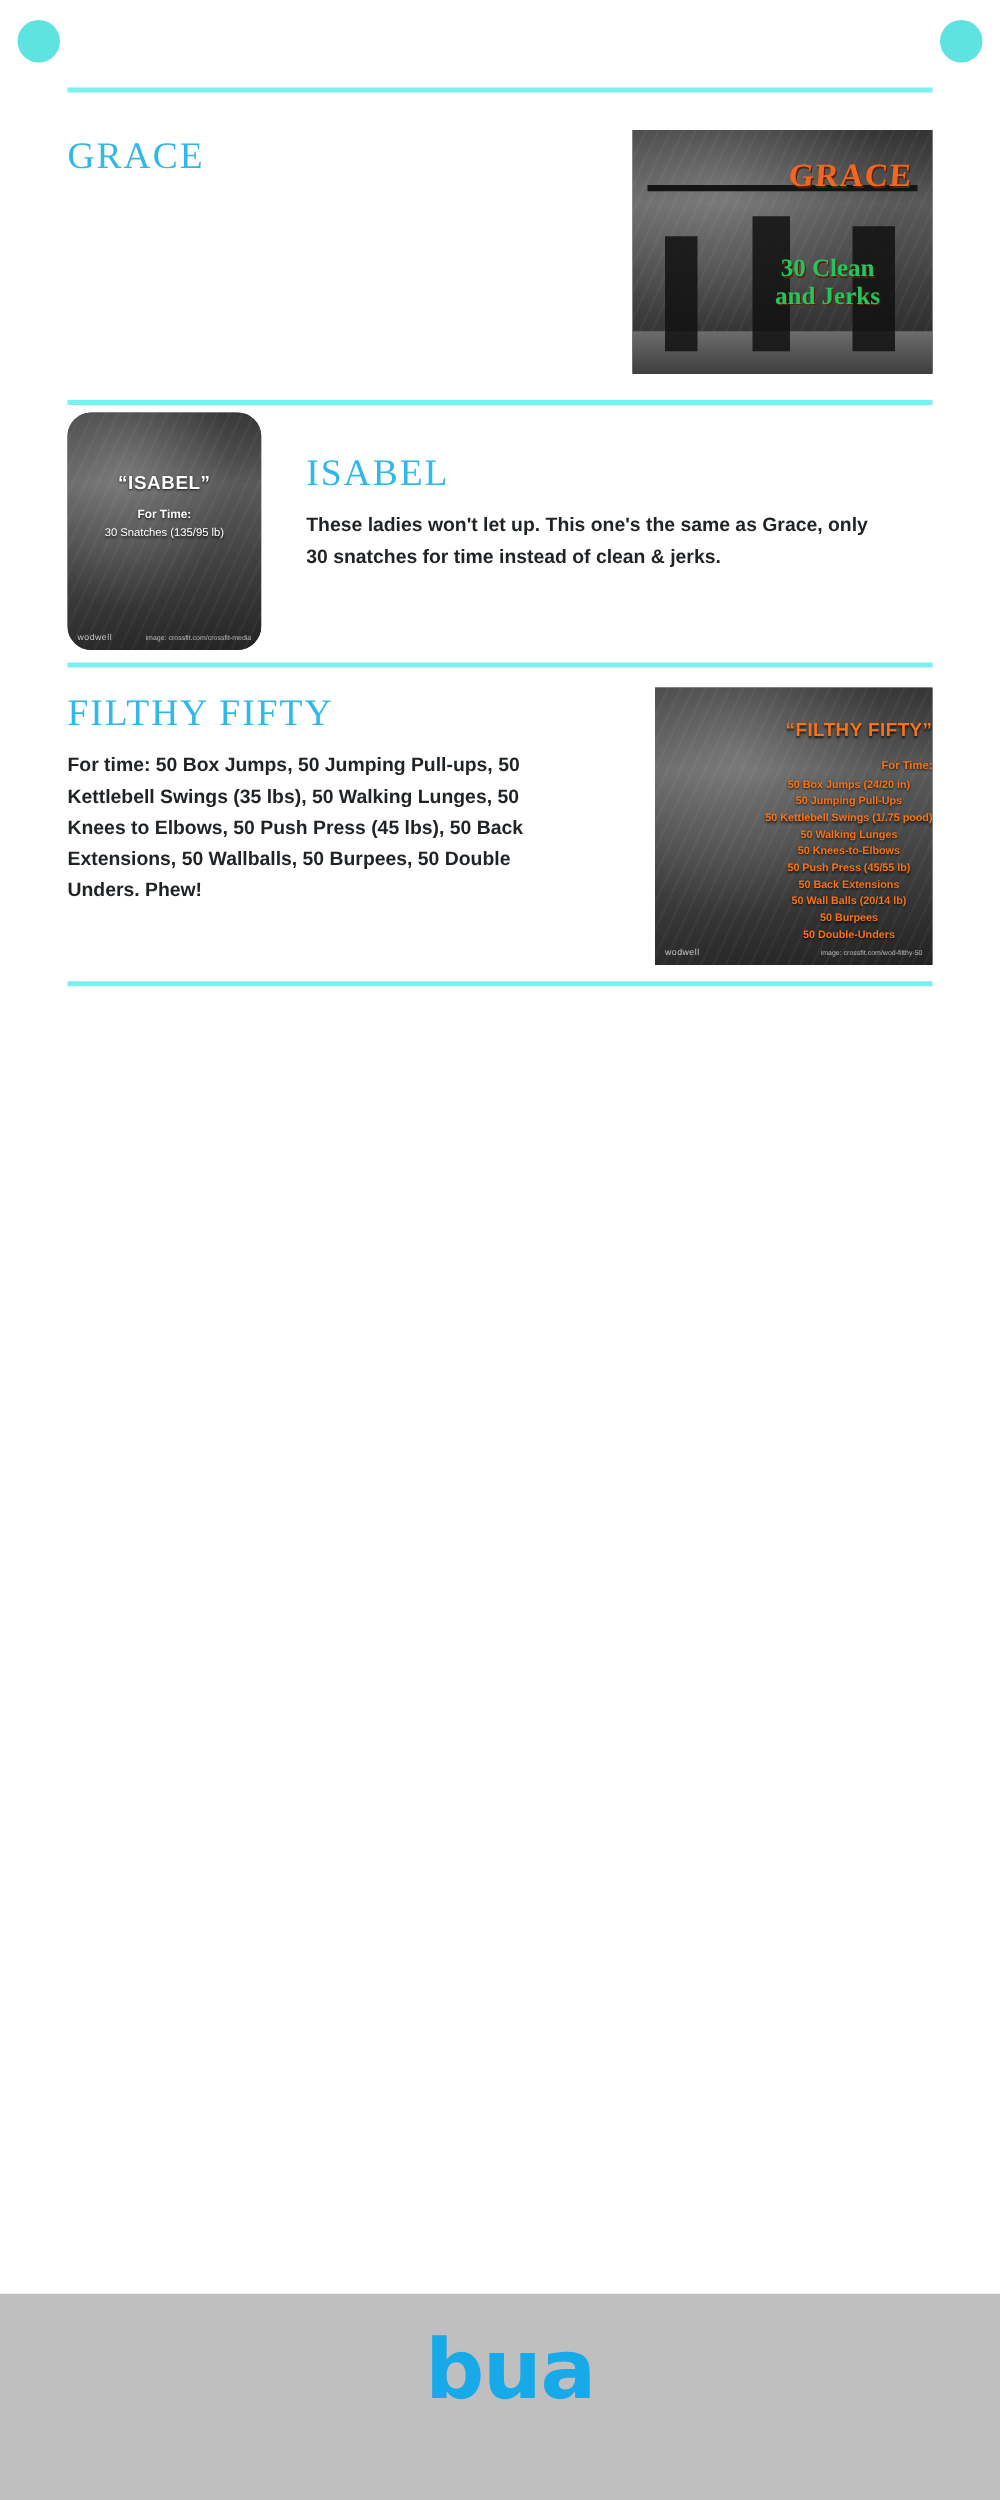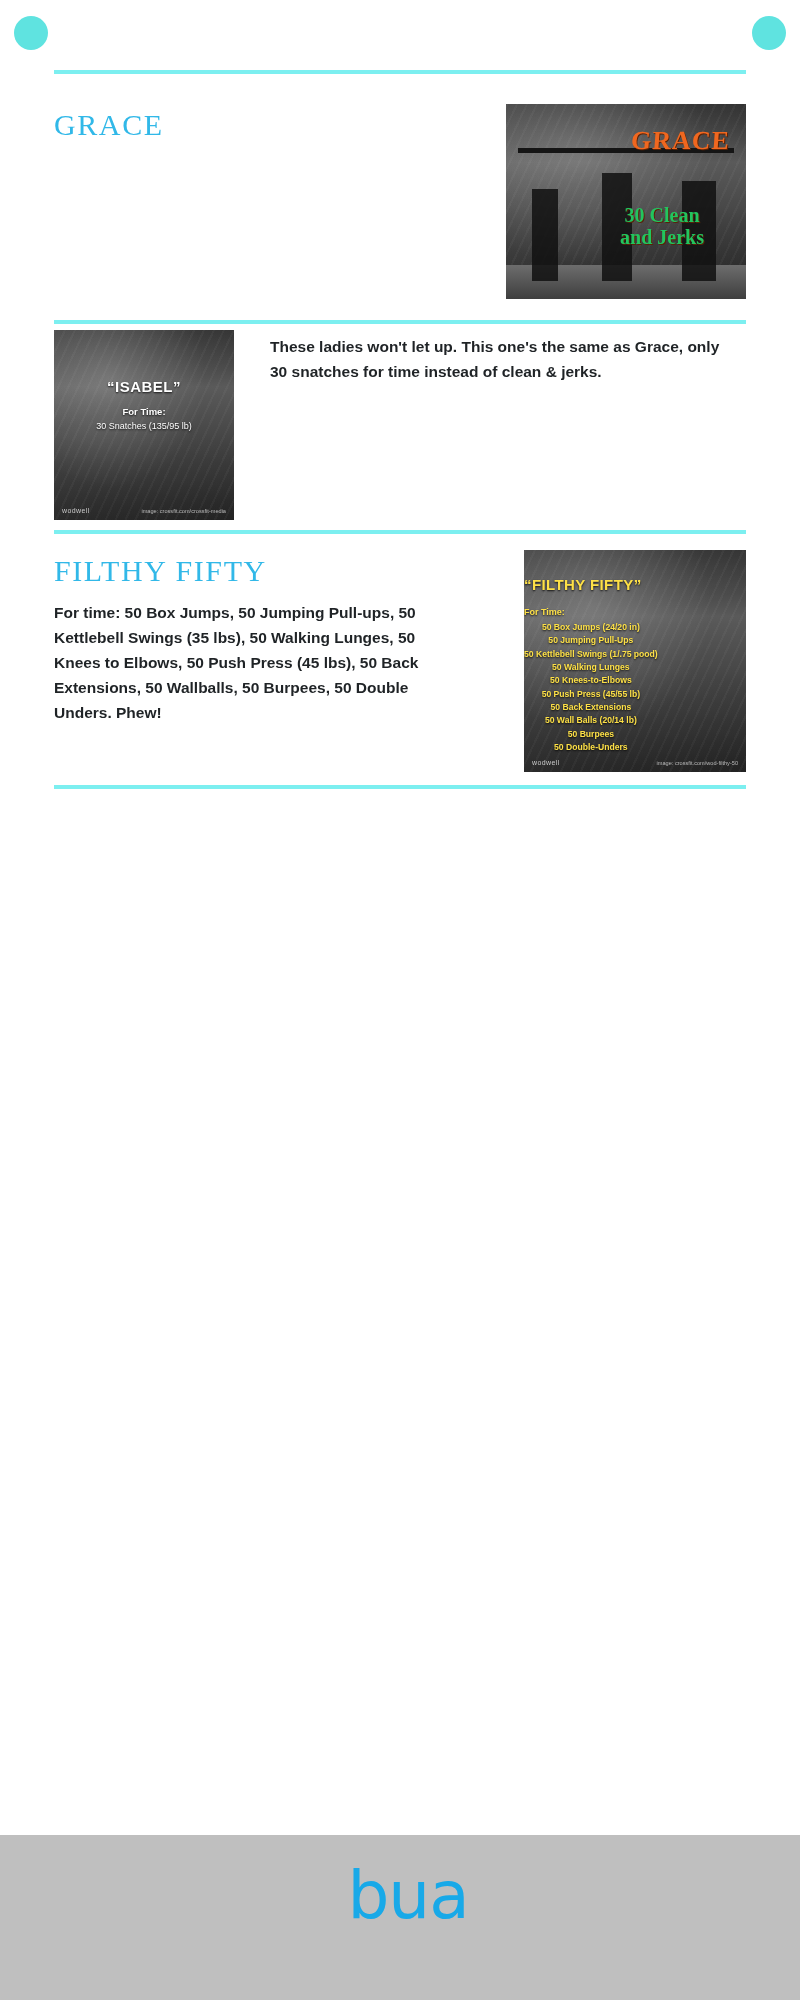--- a/index.html
+++ b/index.html
@@ -87,21 +87,21 @@
   .entry-filthy .wod-desc { max-width: 400px; }
 
   
   .poster {
     position: relative;
     flex: 0 0 auto;
     overflow: hidden;
     background: #2b2b2b;
   }
   .poster-grace  { width: 240px; height: 195px; }
-  .poster-isabel { width: 180px; height: 190px; }
+  .poster-isabel { width: 155px; height: 190px; border-radius: 19px; }
   .poster-filthy { width: 222px; height: 222px; }
 
   .poster .bg {
     position: absolute;
     inset: 0;
     background:
       linear-gradient(160deg, rgba(255,255,255,0.10) 0%, rgba(0,0,0,0.0) 40%),
       linear-gradient(20deg,  rgba(255,255,255,0.07) 0%, rgba(0,0,0,0.0) 55%),
       linear-gradient(0deg, #1a1a1a 0%, #474747 45%, #5a5a5a 70%, #2e2e2e 100%);
       filter: grayscale(1);
@@ -193,23 +193,23 @@
     font-size: 9px;
     text-shadow: 0 1px 2px rgba(0,0,0,.8);
   }
 
   
   .filthy-overlay {
     position: absolute;
     inset: 0;
     display: flex;
     flex-direction: column;
-    align-items: flex-start;
+    align-items: flex-end;
     padding-top: 26px;
-    color: #fde047;
+    color: #f97316;
     text-align: center;
   }
   .filthy-title {
     font-size: 15px;
     font-weight: bold;
     letter-spacing: .4px;
     text-shadow: 0 1px 2px rgba(0,0,0,.85);
   }
   .filthy-fortime {
     margin-top: 14px;
@@ -264,21 +264,21 @@
     font-size: 19px;
     font-weight: bold;
     color: #1fa8e0;
     letter-spacing: .2px;
   }
   .brand-small sup { font-size: 9px; vertical-align: super; }
   .brand-big {
     margin-top: 2px;
     font-size: 66px;
     line-height: 1;
-    font-weight: normal;
+    font-weight: bold;
     color: #18a9e8;
     letter-spacing: -1px;
     font-family: "DejaVu Sans", sans-serif;
     padding-left: 16px;
   }
 </style>
 </head>
 <body>
 
 <div class="page">
@@ -304,20 +304,21 @@
       <div class="fig fig-a"></div>
       <div class="fig fig-b"></div>
       <div class="fig fig-c"></div>
       <div class="grace-head">GRACE</div>
       <div class="grace-sub">30 Clean<br>and Jerks</div>
     </div>
   </div>
 
   <div class="entry entry-isabel media-left">
     <div class="text-col">
+      <h2 class="wod-title">ISABEL</h2>
       <p class="wod-desc">These ladies won't let up. This one's the same as Grace, only 30 snatches for time instead of clean &amp; jerks.</p>
     </div>
     <div class="poster poster-isabel">
       <div class="bg"></div>
       <div class="isabel-overlay">
         <div class="isabel-title">“ISABEL”</div>
         <div class="isabel-fortime">For Time:</div>
         <div class="isabel-line">30 Snatches (135/95 lb)</div>
       </div>
       <div class="poster-credit">wodwell</div>

